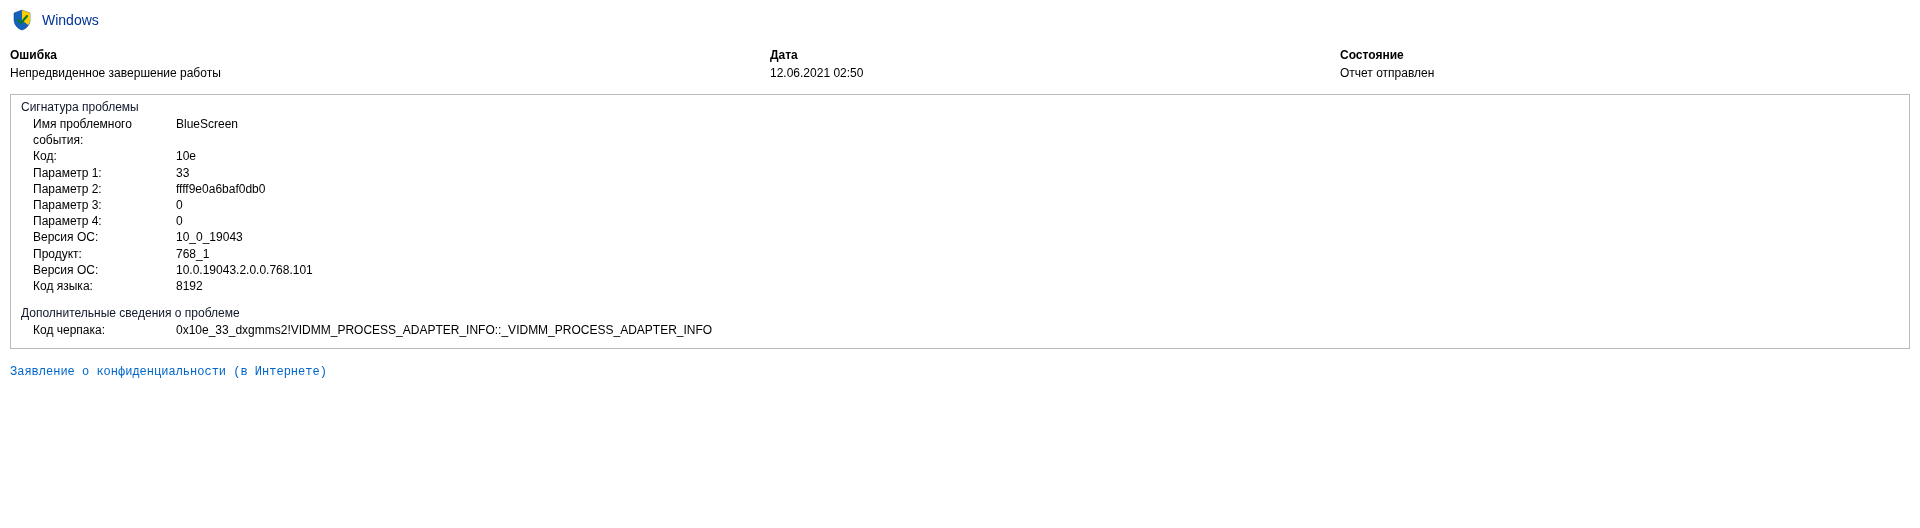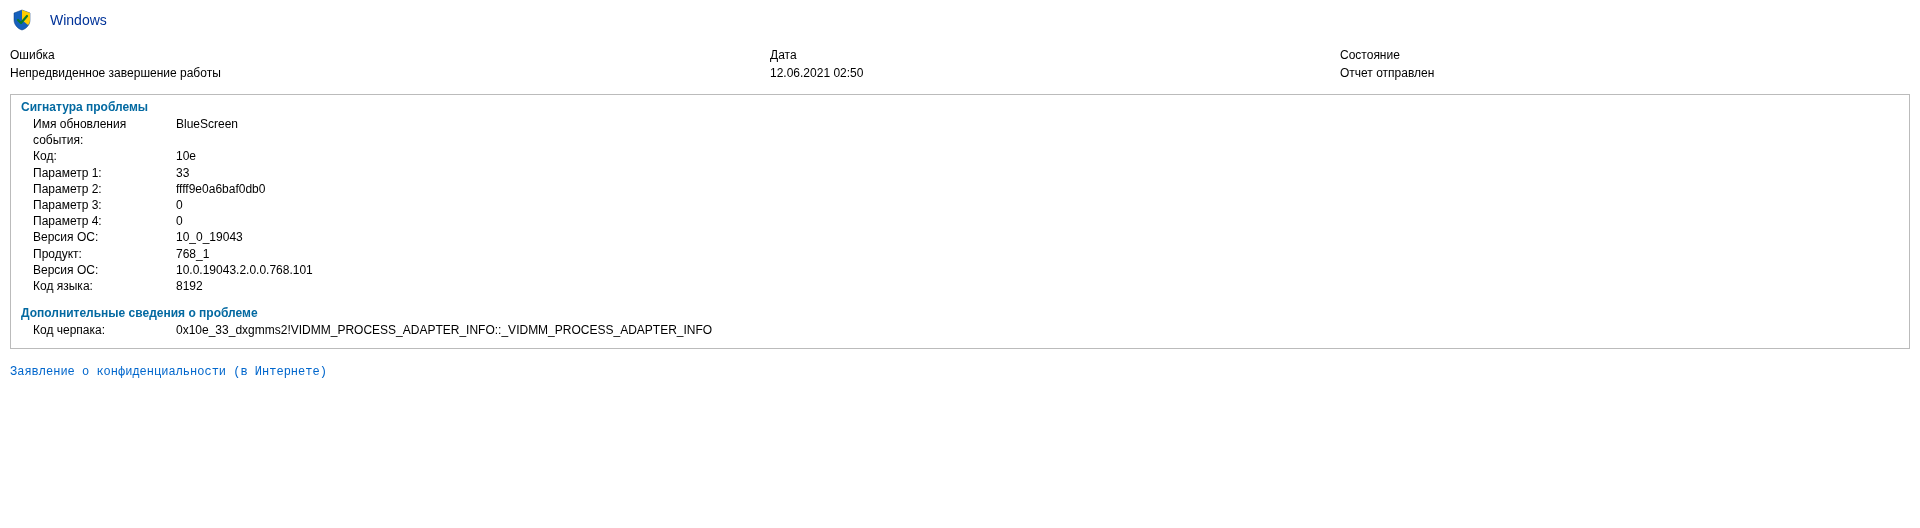--- a/index.html
+++ b/index.html
@@ -12,21 +12,20 @@
       background: #fff;
       width: 1920px;
     }
     .content {
       padding: 8px 10px;
     }
     .header-row {
       display: flex;
       align-items: center;
       margin-bottom: 14px;
-      gap: 8px;
     }
     .app-icon {
       width: 24px;
       height: 24px;
       margin-right: 8px;
       display: inline-flex;
       align-items: center;
       justify-content: center;
     }
     .app-title {
@@ -39,30 +38,30 @@
       margin-bottom: 12px;
     }
     .summary-table td {
       padding: 2px 0;
       vertical-align: top;
     }
     .summary-table .col1 { width: 40%; }
     .summary-table .col2 { width: 30%; }
     .summary-table .col3 { width: 30%; }
     .summary-header {
-      font-weight: normal;
+      font-weight: bold;
     }
     .details-box {
       border: 1px solid #bbb;
       padding: 5px 10px 10px 10px;
       margin-bottom: 10px;
     }
     .section-title {
-      color: #0369a1;
-      font-weight: bold;
+      color: #0f172a;
+      font-weight: normal;
       margin-top: 0px;
       margin-bottom: 2px;
     }
     .section-title.secondary {
       margin-top: 12px;
     }
     .kv-row {
       display: flex;
       line-height: 1.35;
     }
@@ -114,21 +113,21 @@
       <td class="col2">12.06.2021 02:50</td>
       <td class="col3">Отчет отправлен</td>
     </tr>
   </tbody>
     </table>
 
   <div class="details-box">
     <div class="section-title">Сигнатура проблемы</div>
     <div id="signature-rows">
         <div class="kv-row">
-          <div class="kv-key">Имя обновления события:</div>
+          <div class="kv-key">Имя проблемного события:</div>
           <div class="kv-val">BlueScreen</div>
         </div>
         <div class="kv-row">
           <div class="kv-key">Код:</div>
           <div class="kv-val">10e</div>
         </div>
         <div class="kv-row">
           <div class="kv-key">Параметр 1:</div>
           <div class="kv-val">33</div>
         </div>

